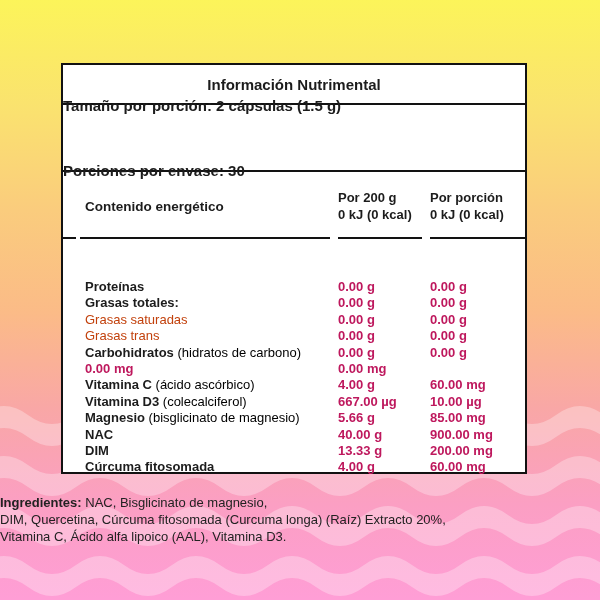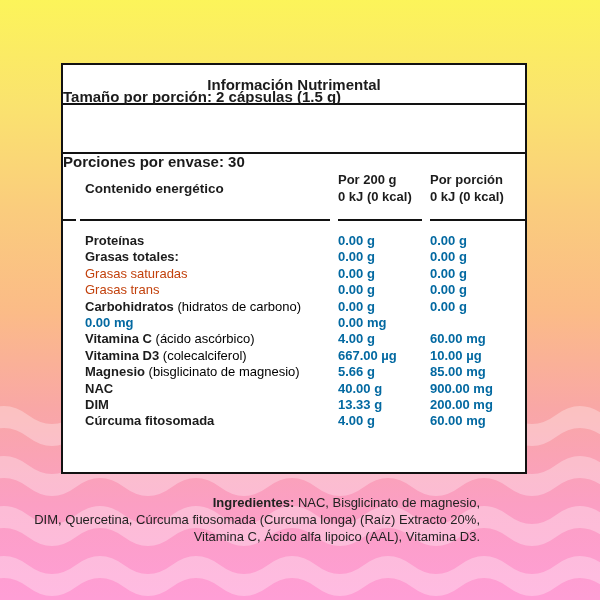--- a/index.html
+++ b/index.html
@@ -20,47 +20,47 @@
     position:absolute;left:61px;top:63px;width:466px;height:411px;
     box-sizing:border-box;background:#ffffff;border:2px solid #121212;
     color:#1c1c1c;
   }
   .sec1{
     height:38px;border-bottom:2px solid #121212;
     display:flex;align-items:center;justify-content:center;
     font-weight:700;font-size:15px;text-align:center;
   }
   .sec2{
-    box-sizing:border-box;height:49px;border-bottom:2px solid #121212;
+    box-sizing:border-box;height:67px;border-bottom:2px solid #121212;
     display:flex;flex-direction:column;align-items:flex-start;justify-content:center;
     font-weight:700;font-size:15px;line-height:21px;text-align:center;gap:44px;
   }
   .sec3{box-sizing:border-box;padding:17px 0 0 22px;}
   .grid{
     display:grid;grid-template-columns:245px 84px 95px;column-gap:8px;
     align-items:center;
   }
   .hdr .hlabel{font-weight:700;font-size:13.5px;}
   .hdr .hcol{font-weight:700;font-size:13px;line-height:17px;white-space:nowrap;}
   .hdr{padding-bottom:14px;}
   .divrow{position:relative;}
   .divrow .seg{height:2px;background:#121212;}
   .divrow .seg.first{margin-left:-5px;}
   .divrow .stub{position:absolute;left:-22px;top:0;width:13px;height:2px;background:#121212;}
-  .rows{margin-top:12px;}
+  .rows{margin-top:40px;}
   .trow{display:grid;grid-template-columns:245px 84px 95px;column-gap:8px;}
   .cell{font-size:13px;line-height:16.4px;white-space:nowrap;overflow:hidden;}
   .cell.label .b{font-weight:700;color:#1c1c1c;}
   .cell.label .reg{font-weight:400;color:#c2410c;}
   .cell.label .suffix{font-weight:400;color:#000000;}
-  .cell.val{font-weight:700;color:#0369a1;}
+  .cell.val{font-weight:700;color:#be185d;}
   
   .ingredients{
     position:absolute;left:0;top:494px;width:480px;
-    text-align:right;font-size:13px;line-height:17px;color:#222222;
+    text-align:left;font-size:13px;line-height:17px;color:#222222;
   }
   .ingredients .b{font-weight:700;}
 </style>
 </head>
 <body>
 
 <div class="bg"></div>
 
 <svg class="waves" viewBox="0 0 600 202" xmlns="http://www.w3.org/2000/svg" aria-hidden="true">
   <defs>

